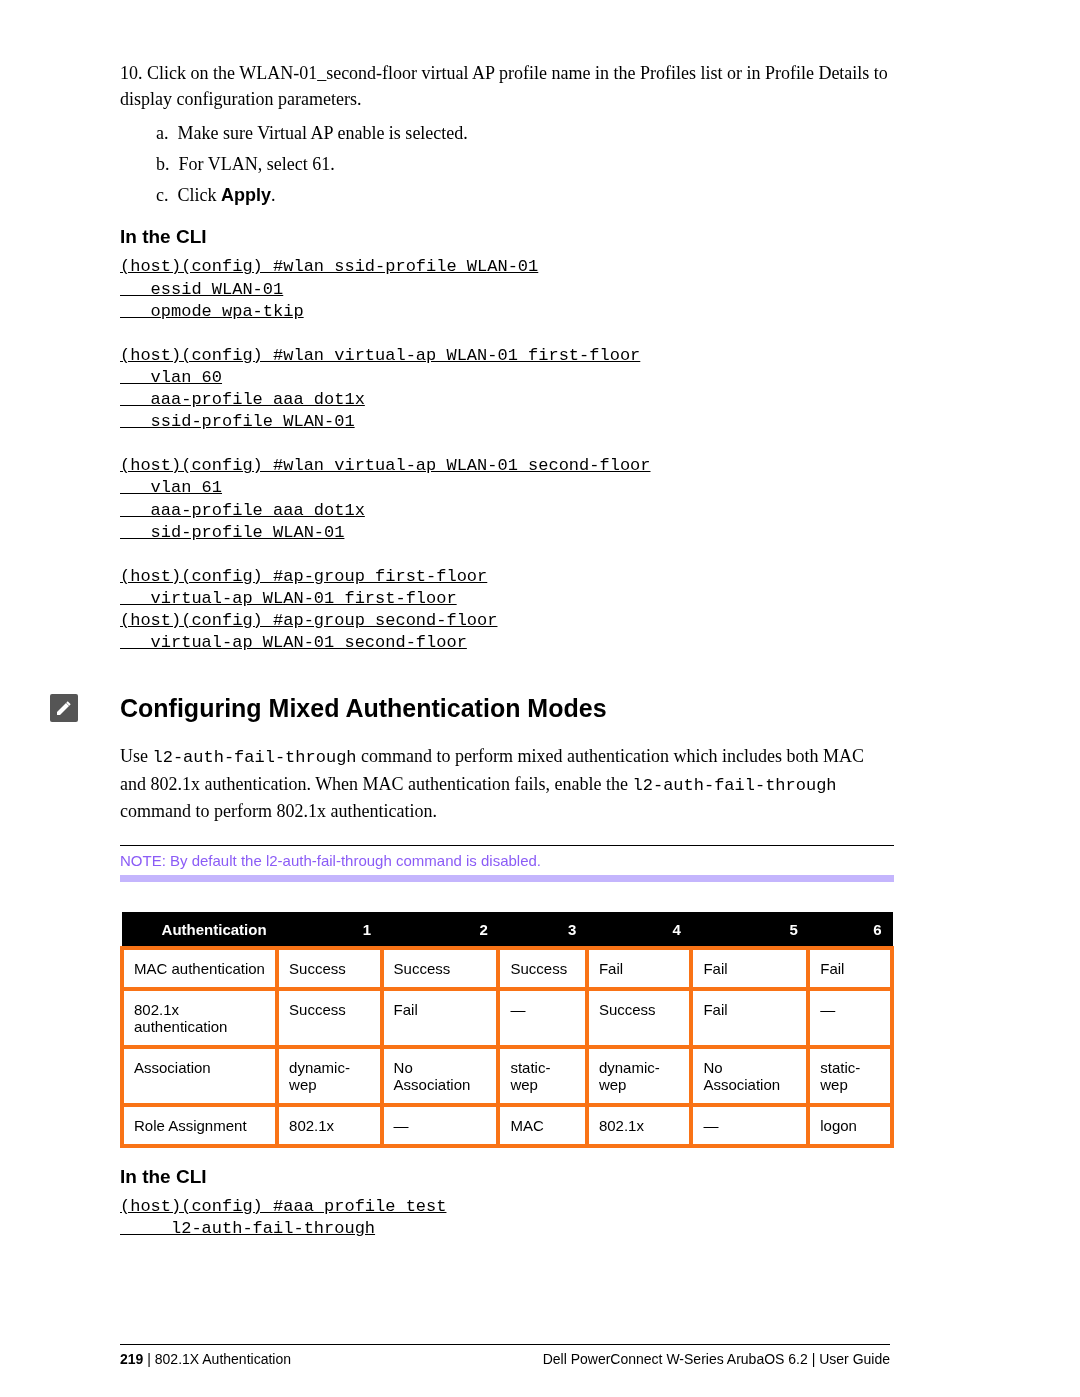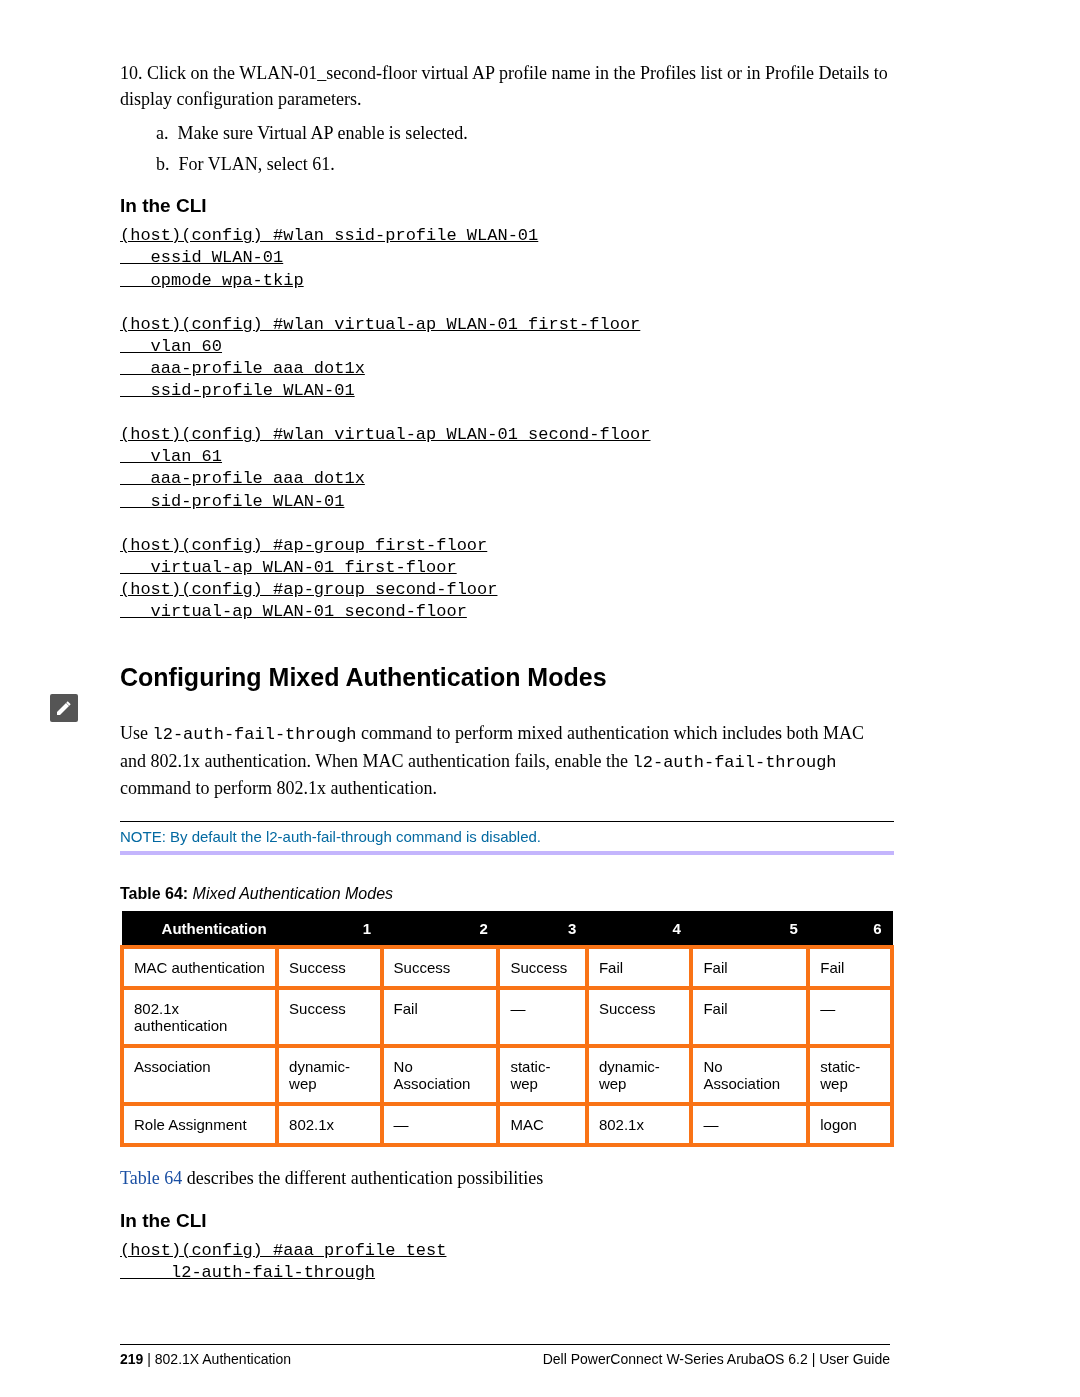--- a/index.html
+++ b/index.html
@@ -64,40 +64,40 @@
     font-size: 17px;
     line-height: 1.3;
     margin: 0 0 14px 0;
     white-space: pre;
     text-decoration: underline;
   }
   .h2 {
     font-family: Arial, Helvetica, sans-serif;
     font-weight: bold;
     font-size: 25px;
-    margin: 40px 0 28px 0;
+    margin: 40px 0 20px 0;
   }
   p.body {
     font-family: Georgia, serif;
     font-size: 18px;
     line-height: 1.45;
     margin: 0 4px 14px 0;
   }
   .mono-inline {
     font-family: 'Courier New', monospace;
     font-size: 17px;
   }
   .note-block {
     border-top: 1px solid #000;
-    border-bottom: 4px solid #c4b5fd;
+    border-bottom: 7px solid #c4b5fd;
     padding: 6px 0;
     margin: 20px 0 30px 0;
     font-family: Arial, Helvetica, sans-serif;
     font-size: 15px;
-    color: #0369a1;
+    color: #8b5cf6;
   }
   .table-caption {
     font-family: Arial, Helvetica, sans-serif;
     font-size: 16px;
     margin: 30px 0 8px 0;
   }
   .table-caption .bold { font-weight: bold; }
   .table-caption .italic { font-style: italic; }
   table.data {
     width: 100%;
@@ -152,20 +152,24 @@
       <span class="li-text">Click on the WLAN-01_second-floor virtual AP profile name in the Profiles list or in Profile Details to display configuration parameters.</span>
       <ol class="inner-list">
         <li>
           <span>a.</span>&nbsp;
           <span>Make sure Virtual AP enable is selected.</span>
         </li>
         <li>
           <span>b.</span>&nbsp;
           <span>For VLAN, select 61.</span>
         </li>
+        <li>
+          <span>c.</span>&nbsp;
+          <span>Click </span><span class="sans bold">Apply</span><span>.</span>
+        </li>
       </ol>
     </li>
   </ol>
 
   <div class="h3">In the CLI</div>
   <pre class="cli">(host)(config) #wlan ssid-profile WLAN-01
    essid WLAN-01
    opmode wpa-tkip
 
 (host)(config) #wlan virtual-ap WLAN-01_first-floor
@@ -186,23 +190,20 @@
   <div class="h2">Configuring Mixed Authentication Modes</div>
 
   <p class="body">
     <span>Use </span><span class="mono-inline">l2-auth-fail-through</span><span> command to perform mixed authentication which includes both MAC and 802.1x authentication. When MAC authentication fails, enable the </span><span class="mono-inline">l2-auth-fail-through</span><span> command to perform 802.1x authentication.</span>
   </p>
 
   <div class="note-block">
     <span>NOTE: By default the l2-auth-fail-through command is disabled.</span>
   </div>
 
-  <div class="table-caption">
-    <span class="bold">Table 64:</span><span class="italic"> Mixed Authentication Modes</span>
-  </div>
 
   <table class="data">
     <thead>
       <tr>
         <th>Authentication</th>
         <th>1</th>
         <th>2</th>
         <th>3</th>
         <th>4</th>
         <th>5</th>
@@ -242,23 +243,20 @@
         <td>802.1x</td>
         <td>—</td>
         <td>MAC</td>
         <td>802.1x</td>
         <td>—</td>
         <td>logon</td>
       </tr>
     </tbody>
   </table>
 
-  <p class="body" style="margin-top:18px;">
-    <span class="linkish">Table 64</span><span> describes the different authentication possibilities</span>
-  </p>
 
   <div class="h3">In the CLI</div>
   <pre class="cli">(host)(config) #aaa profile test
      l2-auth-fail-through</pre>
 
   <div class="footer">
     <div class="left">
       <span class="pg">219</span><span> | </span><span>802.1X Authentication</span>
     </div>
     <div class="right">

